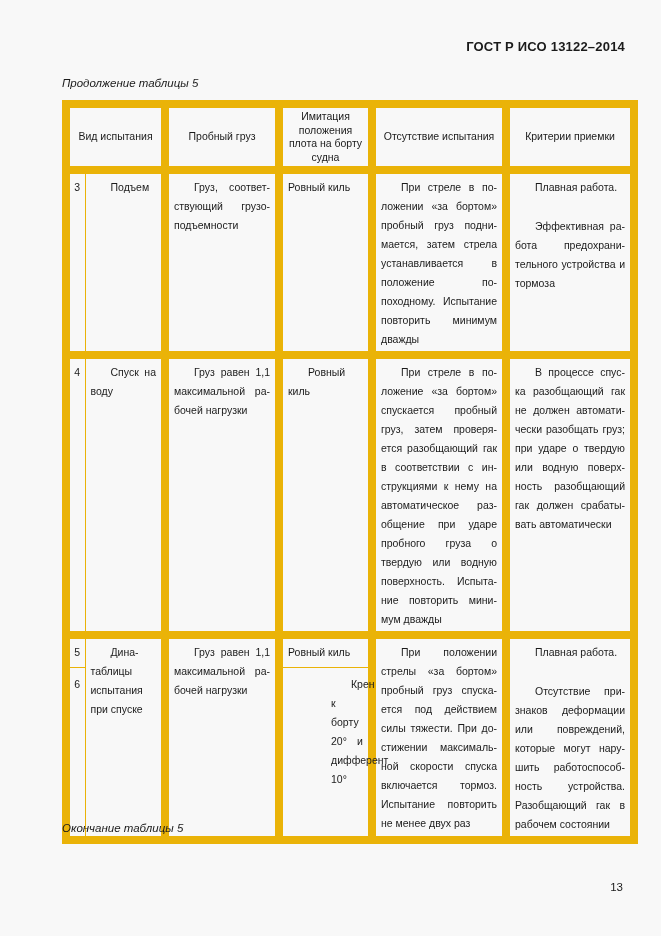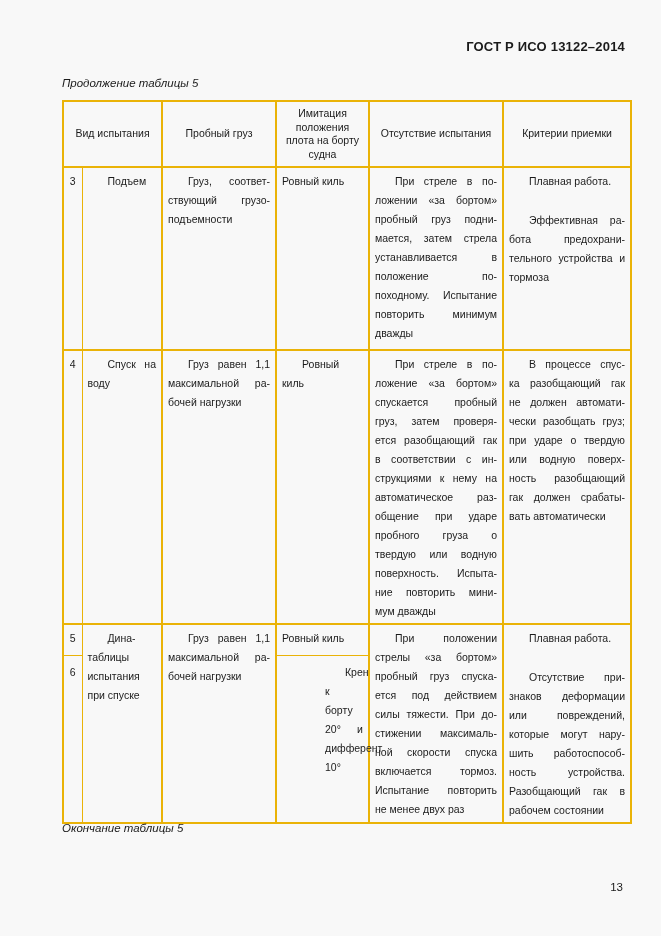--- a/index.html
+++ b/index.html
@@ -27,21 +27,21 @@
     border-collapse: collapse; table-layout: fixed;
     font-size: 10.5px;
   }
   col.c-num  { width: 19px; }
   col.c-type { width: 80px; }
   col.c-load { width: 114px; }
   col.c-raft { width: 93px; }
   col.c-proc { width: 134px; }
   col.c-acc  { width: 128px; }
 
-  .t th, .t td { border: 2px solid #eab308; }
+  .t th, .t td { border: 8px solid #eab308; }
   .t th {
     font-weight: normal; font-size: 10.5px; line-height: 13.5px;
     text-align: center; vertical-align: middle;
     white-space: pre-line; padding: 2px 3px;
   }
   .t td { vertical-align: top; padding: 4px 5px 2px 5px; line-height: 19px; }
 
   tr.hdr { height: 66px; }
   tr.r3  { height: 183px; }
   tr.r4  { height: 273px; }

